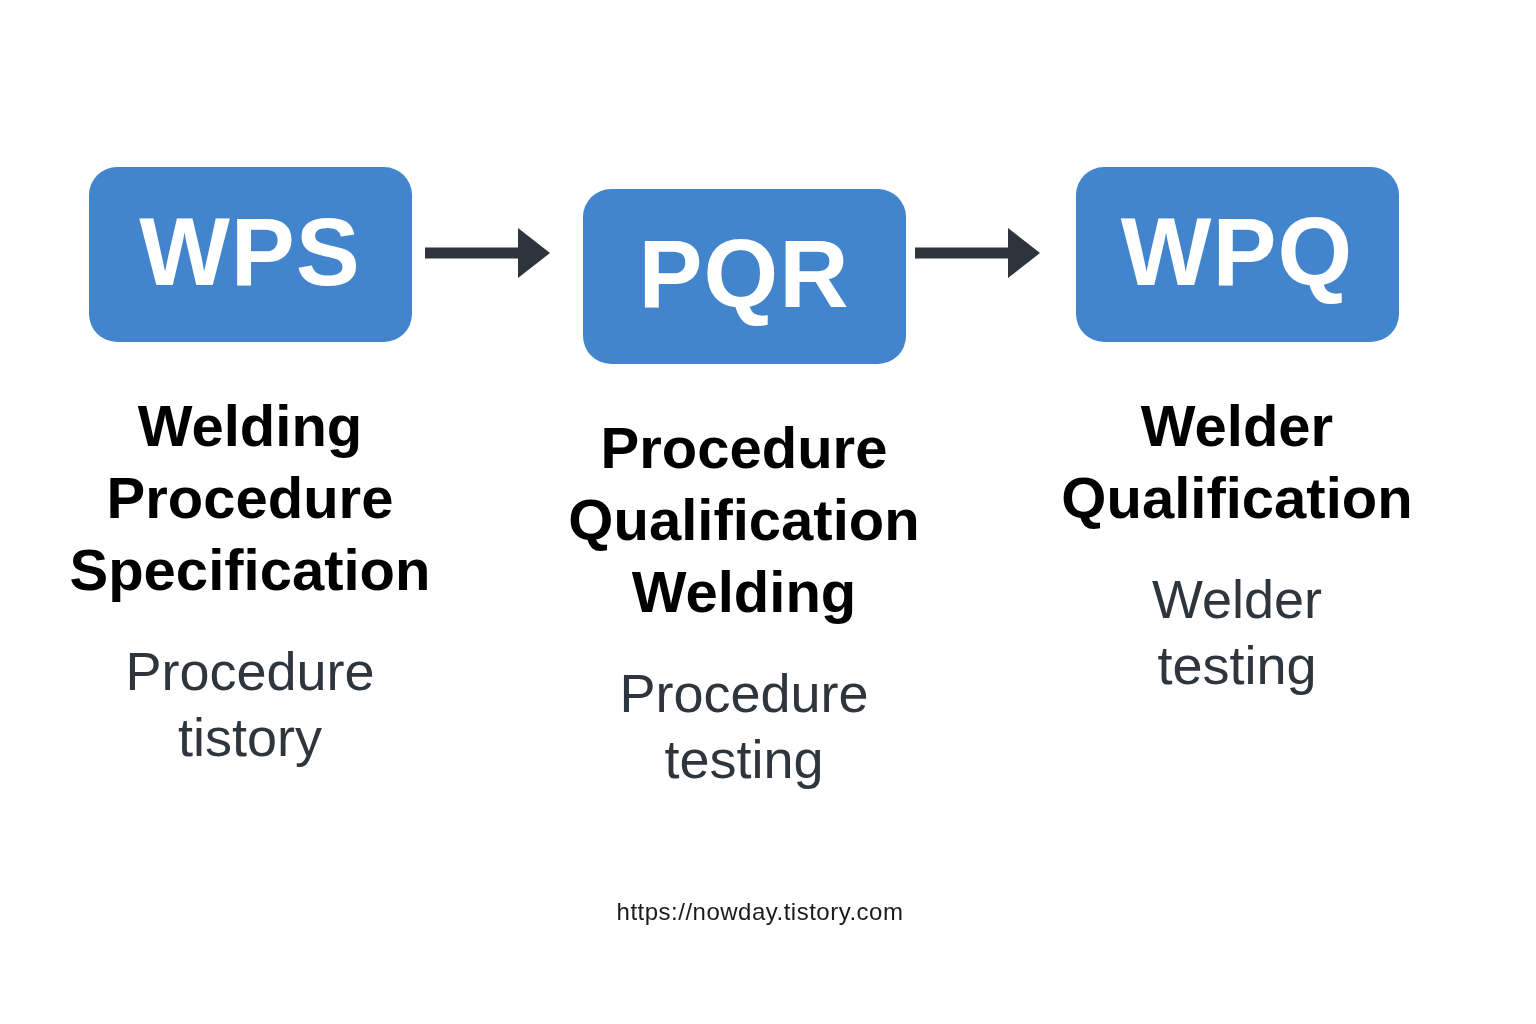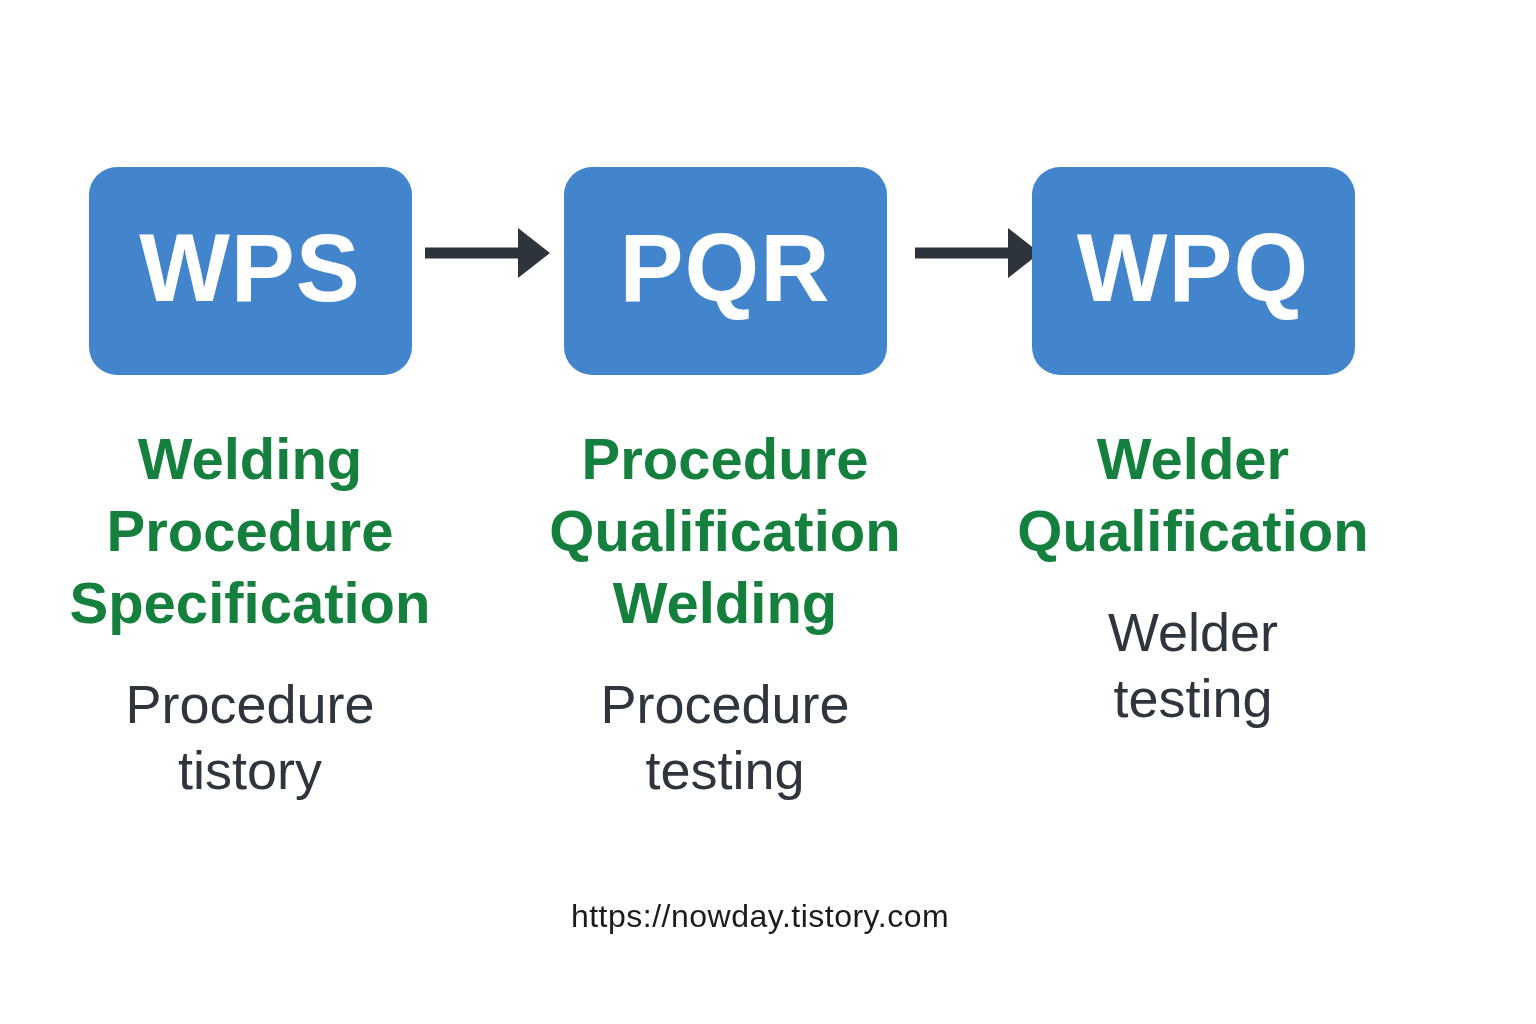--- a/index.html
+++ b/index.html
@@ -15,26 +15,26 @@
     overflow: hidden;
     font-family: "Liberation Sans", sans-serif;
   }
   .col {
     position: absolute;
     top: 167px;
     width: 466px;
     text-align: center;
   }
   .col-1 { left: 17px; }
-  .col-2 { left: 492px; }
-  .col-3 { left: 960px; }
+  .col-2 { left: 511px; margin-top: 22px; }
+  .col-3 { left: 1004px; }
 
   .badge {
     width: 323px;
-    height: 208px;
+    height: 175px;
     margin: 0 auto;
     background: #4285cd;
     border-radius: 28px;
     display: flex;
     align-items: center;
     justify-content: center;
   }
   .badge span {
     color: #ffffff;
     font-size: 96px;
@@ -42,21 +42,21 @@
     letter-spacing: 1px;
     line-height: 1;
     padding-bottom: 6px;
   }
 
   .title {
     margin: 48px 0 0 0;
     font-size: 58px;
     font-weight: 700;
     line-height: 72px;
-    color: #15803d;
+    color: #000000;
   }
   .title .line { display: block; }
 
   .subtitle {
     margin: 32px 0 0 0;
     font-size: 54px;
     font-weight: 400;
     line-height: 66px;
     color: #2e353c;
   }
@@ -70,21 +70,21 @@
   }
   .arrow-1 { left: 425px; }
   .arrow-2 { left: 915px; }
 
   .footer-url {
     position: absolute;
     left: 0;
     right: 16px;
     top: 898px;
     text-align: center;
-    font-size: 32px;
+    font-size: 24px;
     font-weight: 400;
     letter-spacing: 0.5px;
     color: #1b1b1b;
   }
 </style>
 </head>
 <body>
 
 <div class="canvas">
 

